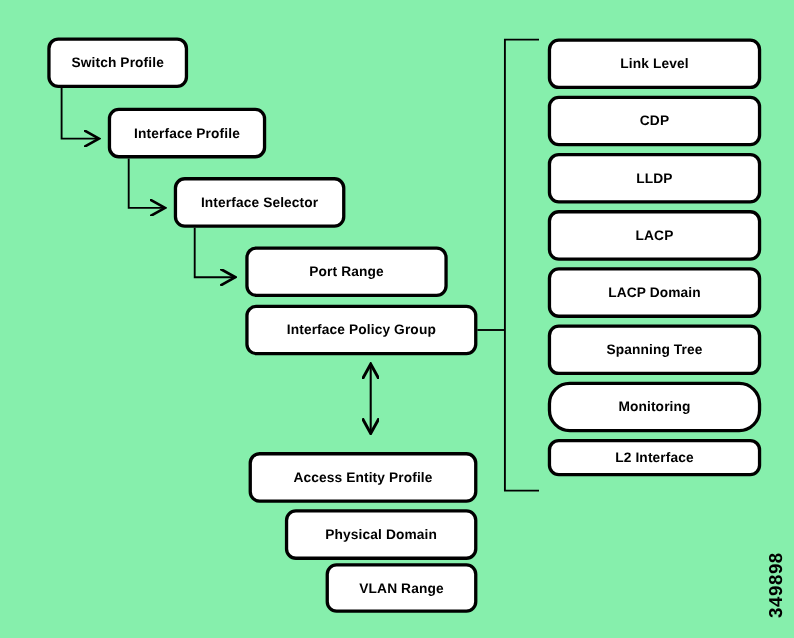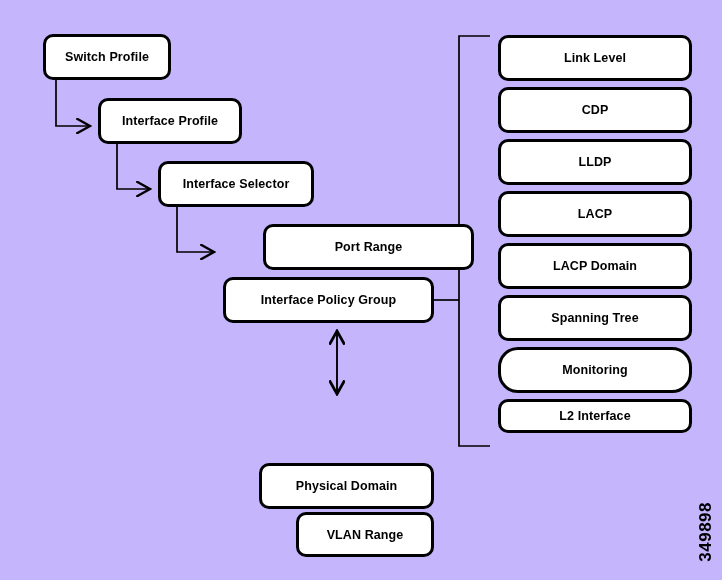--- a/index.html
+++ b/index.html
@@ -8,21 +8,21 @@
     padding: 0;
     background: #ffffff;
   }
   body {
     font-family: "Liberation Sans", sans-serif;
   }
   #canvas {
     position: relative;
     width: 722px;
     height: 580px;
-    background: #c4b5fd;
+    background: #86efac;
     overflow: hidden;
   }
   #svg-layer {
     position: absolute;
     left: 0;
     top: 0;
     width: 722px;
     height: 580px;
   }
   .node {
@@ -83,24 +83,25 @@
     <path d="M 490 36 L 459 36 L 459 446 L 490 446" fill="none" stroke="#000000" stroke-width="1.7"></path>
     <path d="M 434 300 L 459 300" fill="none" stroke="#000000" stroke-width="1.7"></path>
   </svg>
 
   <div class="node" style="left:43px; top:34px; width:128px; height:46px;">Switch Profile</div>
 
   <div class="node" style="left:98px; top:98px; width:144px; height:46px;">Interface Profile</div>
 
   <div class="node" style="left:158px; top:161px; width:156px; height:46px;">Interface Selector</div>
 
-  <div class="node" style="left:223px; top:224px; width:211px; height:46px;margin-left:40px;">Port Range</div>
+  <div class="node" style="left:223px; top:224px; width:184px; height:46px;">Port Range</div>
 
   <div class="node" style="left:223px; top:277px; width:211px; height:46px;">Interface Policy Group</div>
 
+  <div class="node" style="left:226px; top:411px; width:208px; height:46px;">Access Entity Profile</div>
 
   <div class="node" style="left:259px; top:463px; width:175px; height:46px;">Physical Domain</div>
 
   <div class="node" style="left:296px; top:512px; width:138px; height:45px;">VLAN Range</div>
 
   <div class="node policy" style="left:498px; top:35px; width:194px; height:46px;">Link Level</div>
 
   <div class="node policy" style="left:498px; top:87px; width:194px; height:46px;">CDP</div>
 
   <div class="node policy" style="left:498px; top:139px; width:194px; height:46px;">LLDP</div>

